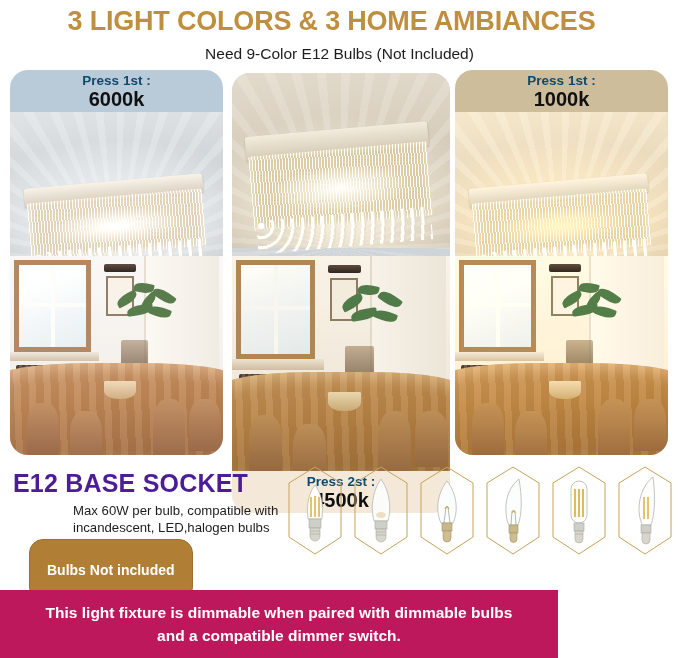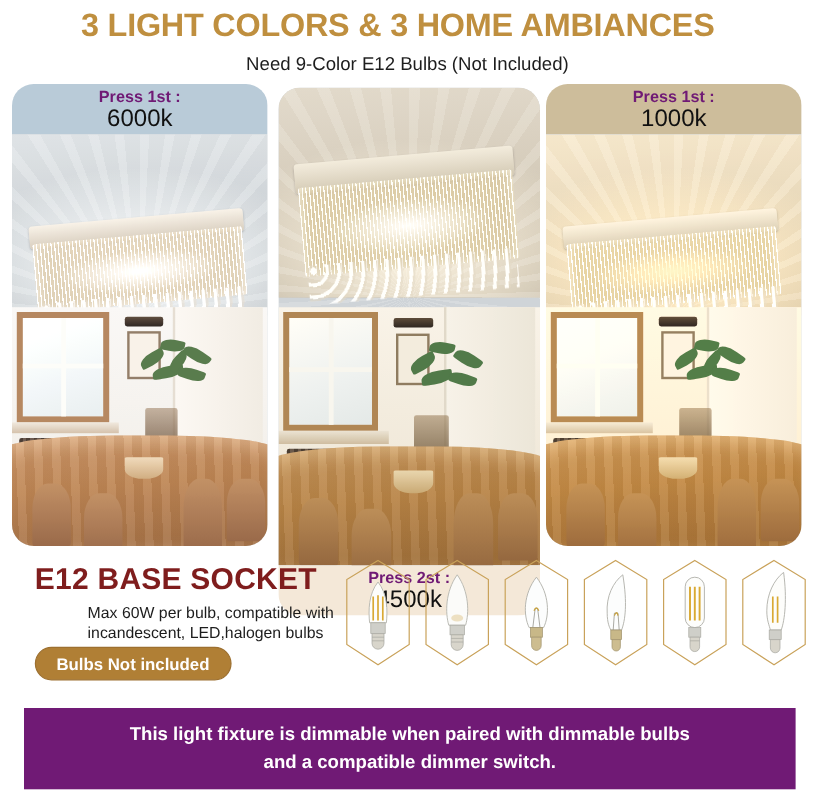--- a/index.html
+++ b/index.html
@@ -46,22 +46,22 @@
   .cap{
     height:42px;
     display:flex;flex-direction:column;
     align-items:center;justify-content:center;
     border-radius:18px 18px 0 0;
   }
   .cap-blue{background:#b9cbd8;}
   .cap-tan{background:#cdbd9b;}
   .cap-cream{background:#f4e8d8;border-radius:0 0 18px 18px;}
 
-  .cap-line1{font-size:13.5px;color:#701a75;line-height:15px;font-weight:bold;text-align:right;}
-  .cap-line2{font-size:20px;font-weight:normal;color:#101010;line-height:22px;}
+  .cap-line1{font-size:13.5px;color:#0c4a6e;line-height:15px;font-weight:bold;text-align:right;}
+  .cap-line2{font-size:20px;font-weight:bold;color:#101010;line-height:22px;}
 
   .photo{
     position:relative;
     overflow:hidden;
     background:#cfd4d8;
   }
   .photo-side{height:343px;border-radius:0 0 18px 18px;}
 
   
   .panel-center{left:232px;top:3px;width:218px;height:440px;}
@@ -216,49 +216,48 @@
   .warm .scene{filter:saturate(1.1) sepia(.14) brightness(1.02);}
   .mid  .scene{filter:saturate(.96) sepia(.06);}
 
   
   .e12{
     position:relative;
     height:125px;
     margin-top:6px;
   }
   .e12-title{
-    position:absolute;left:29px;top:8px;
-    font-size:25px;font-weight:bold;color:#7f1d1d;
+    position:absolute;left:13px;top:8px;
+    font-size:25px;font-weight:bold;color:#4c1d95;
     letter-spacing:.2px;
     text-align:right;
   }
   .e12-desc{
     position:absolute;left:29px;top:41px;width:250px;
     font-size:13.2px;color:#1d1d1d;line-height:17px;margin-left:44px;
   }
   .pill{
     position:absolute;left:29px;top:78px;
     background:#b07f35;color:#ffffff;
     font-size:14px;font-weight:bold;
-    padding:5px 17px;border-radius:14px;
+    padding:22px 17px;border-radius:14px;
     border:1px solid #9d7030;
   }
   .bulbs{
     position:absolute;left:283px;top:2px;
     display:flex;gap:2px;
   }
   .hexcell{width:64px;height:95px;position:relative;}
 
   
   .banner{
-    position:absolute;left:0;bottom:0;width:643px;height:68px;
-    background:#701a75;
+    position:absolute;left:0;bottom:0;width:558px;height:68px;
+    background:#be185d;
     display:flex;align-items:center;justify-content:center;
     text-align:center;
-    margin-left:20px;
   }
   .banner-text{
     color:#ffffff;font-size:15.5px;line-height:23px;font-weight:bold;
     padding:0 40px;
   }
 </style>
 </head>
 <body>
 
 <div class="hero-title">3 LIGHT COLORS &amp; 3 HOME AMBIANCES</div>

